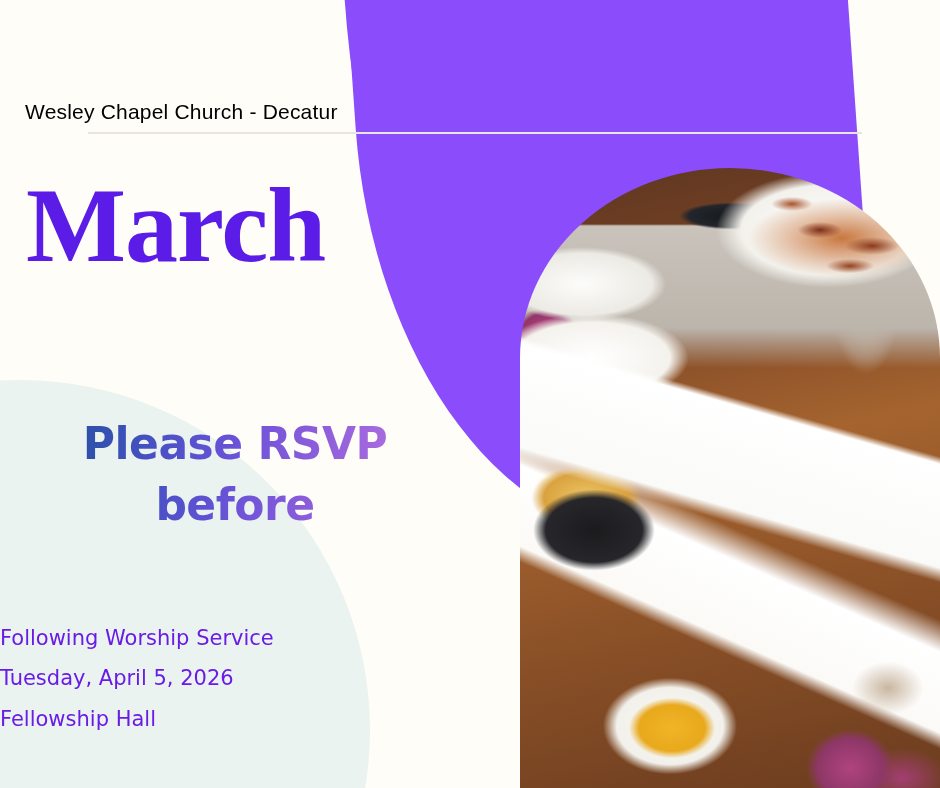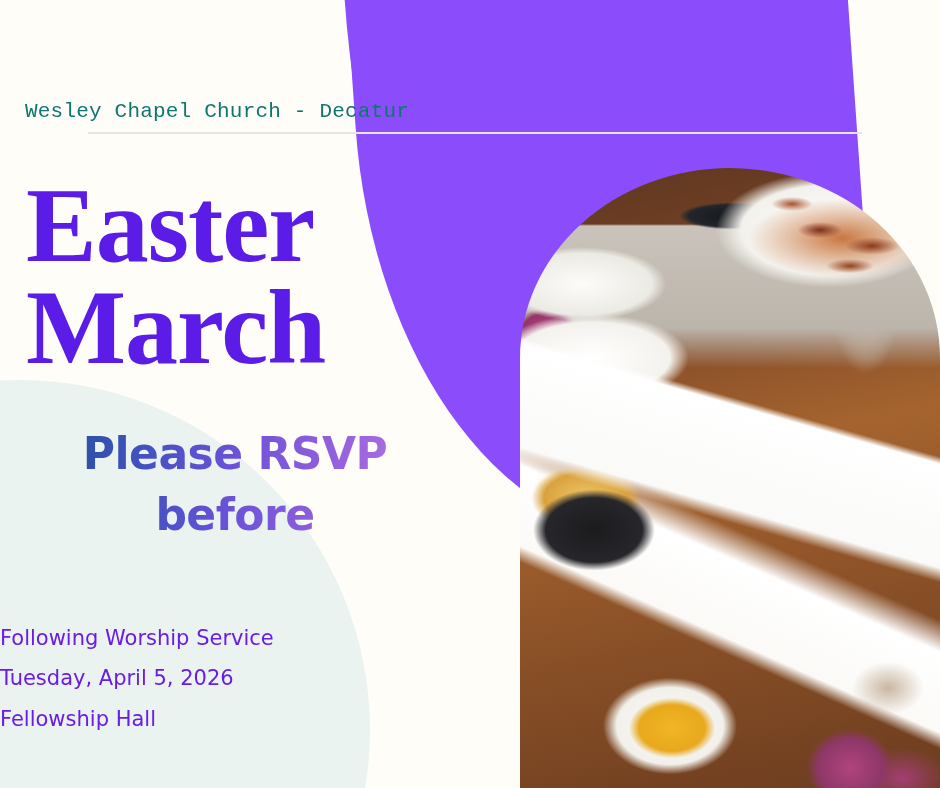--- a/index.html
+++ b/index.html
@@ -120,43 +120,43 @@
 
   
   .content { position: absolute; inset: 0; }
 
   .org-name {
     position: absolute;
     left: 25px;
     top: 100px;
     font-size: 21px;
     letter-spacing: 0.2px;
-    color: #0f766e;
-    font-family: Liberation Mono, monospace;
+    color: #000000;
+    font-family: Liberation Sans, sans-serif;
     white-space: nowrap;
   }
 
   .headline {
     position: absolute;
     left: 26px;
     top: 175px;
     width: 430px;
     font-family: "Liberation Serif", serif;
     font-weight: bold;
     font-size: 106px;
     line-height: 0.96;
     letter-spacing: -1px;
     color: #5B1CE8;
   }
   .headline .hl-line { display: block; }
 
   .rsvp {
     position: absolute;
     left: 0px;
-    top: 424px;
+    top: 414px;
     width: 470px;
     text-align: center;
     font-family: "DejaVu Sans", sans-serif;
     font-weight: bold;
     font-size: 44px;
     line-height: 1.38;
     letter-spacing: -0.5px;
     background-image: linear-gradient(94deg, #17479F 0%, #2C51A8 17%, #4A51C6 34%, #6B52D8 50%, #9360DC 70%, #B271E2 88%, #C27BE6 100%);
     -webkit-background-clip: text;
     background-clip: text;
@@ -192,21 +192,20 @@
     <div class="photo"></div>
   </div>
 
   <div class="divider"></div>
 
   <div class="content">
 
     <div class="org-name">Wesley Chapel Church - Decatur</div>
 
     <div class="headline">
-      <span class="hl-line">Easter</span>
       <span class="hl-line">March</span>
     </div>
 
     <div class="rsvp">
       <span class="rsvp-line">Please RSVP before</span>
     </div>
 
     <div class="details">
       <span class="detail-line">Following Worship Service</span>
       <span class="detail-line">Tuesday, April 5, 2026</span>

